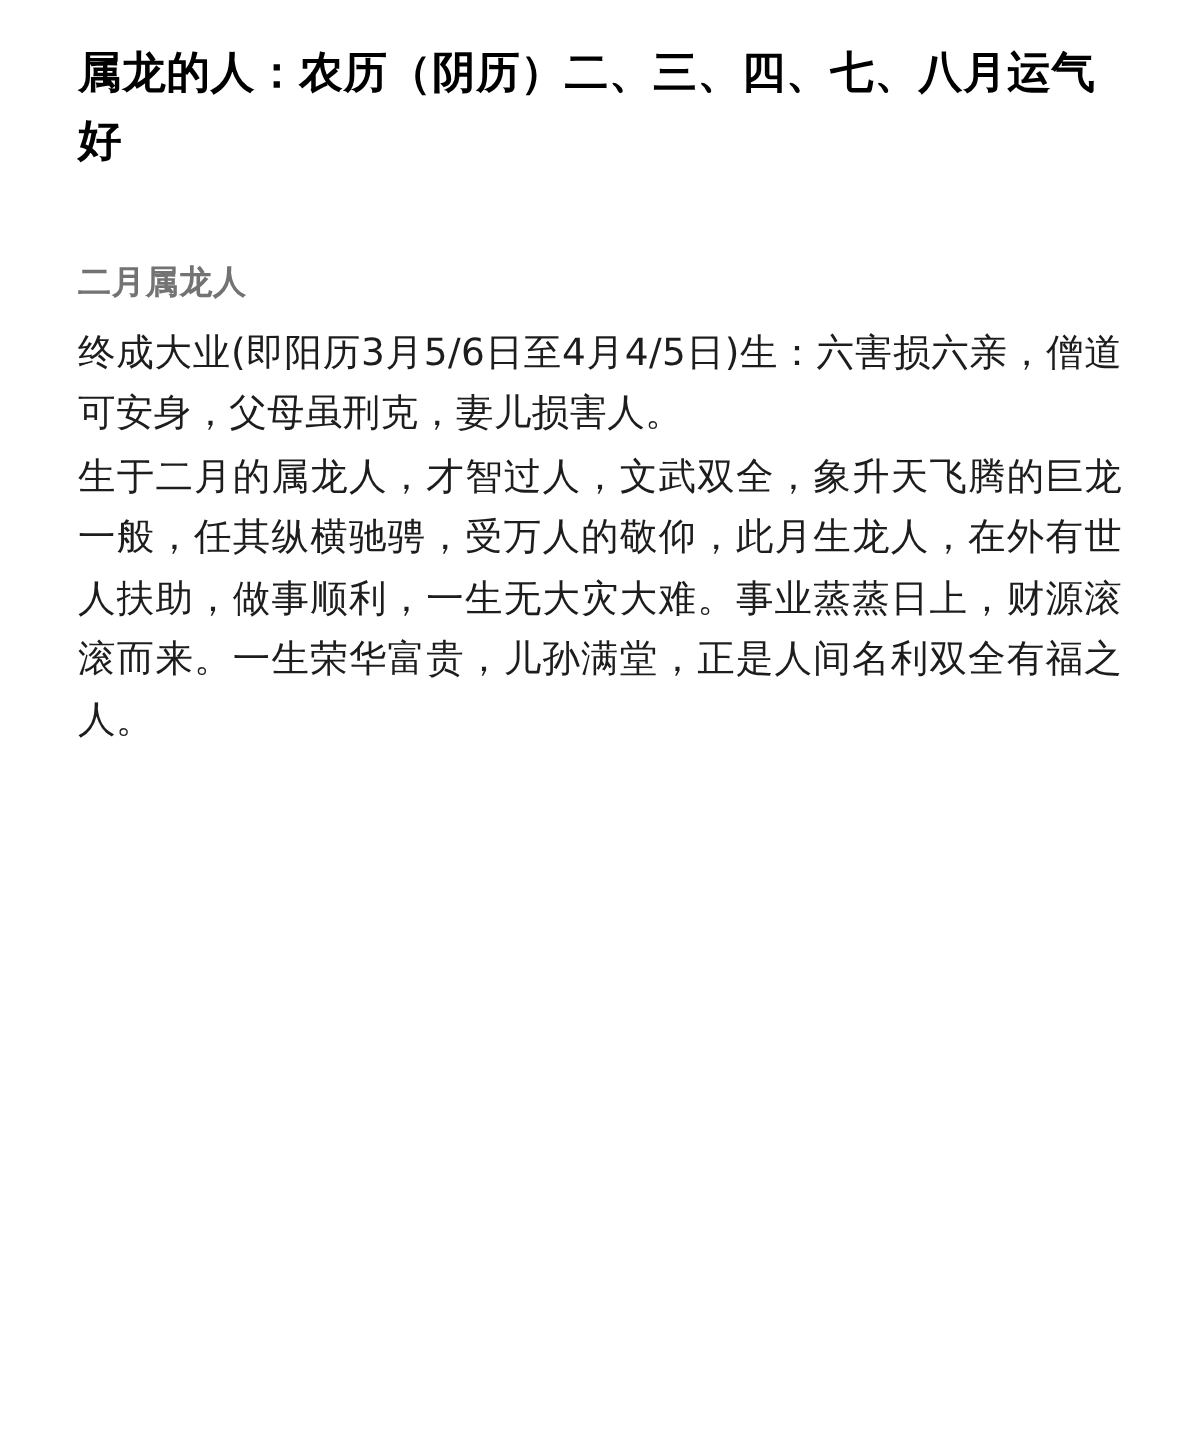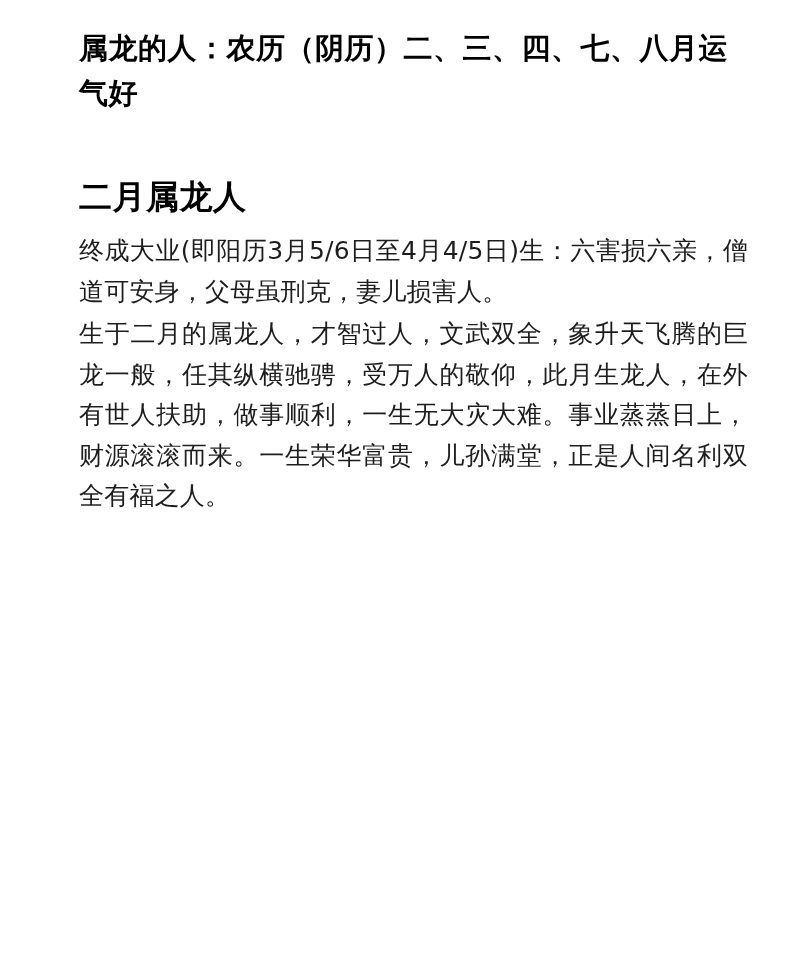--- a/index.html
+++ b/index.html
@@ -11,43 +11,43 @@
     width: 800px;
     min-height: 956px;
     font-family: "Liberation Serif", "DejaVu Serif", serif;
     color: #1a1a1a;
     -webkit-font-smoothing: antialiased;
   }
   .page {
     width: 800px;
     min-height: 956px;
     box-sizing: border-box;
-    padding: 26px 52px 20px 79px;
+    padding: 26px 52px 20px 52px;
     background: #ffffff;
   }
   .title {
     font-family: "DejaVu Sans", "Liberation Sans", sans-serif;
     font-weight: 700;
     font-size: 29px;
     line-height: 1.55;
     letter-spacing: 0.5px;
     margin: 0 0 0 0;
     color: #000000;
   }
   .spacer-lg {
     height: 56px;
   }
   .subtitle {
     font-family: "DejaVu Sans", "Liberation Sans", sans-serif;
     font-weight: 700;
-    font-size: 33px;
+    font-size: 22px;
     line-height: 1.5;
     letter-spacing: 0.5px;
     margin: 0 0 10px 0;
-    color: #000000;
+    color: #737373;
   }
   .para {
     font-family: "DejaVu Sans", "Liberation Sans", sans-serif;
     font-weight: 400;
     font-size: 25px;
     line-height: 1.62;
     letter-spacing: 0.2px;
     margin: 0 0 2px 0;
     color: #1d1d1d;
     text-align: justify;

